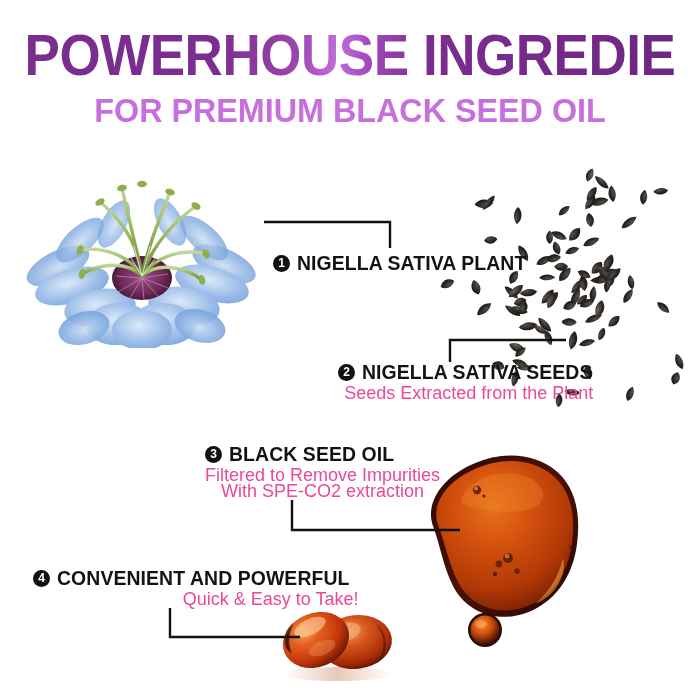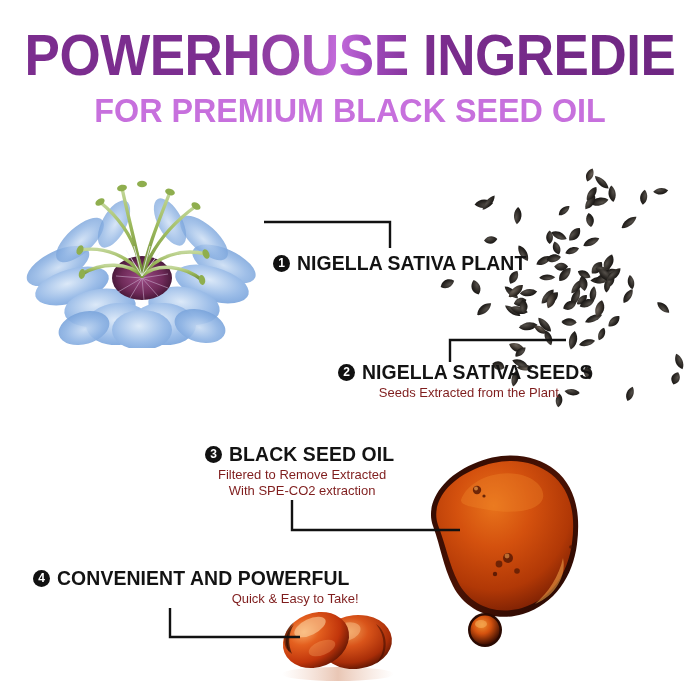--- a/index.html
+++ b/index.html
@@ -108,23 +108,23 @@
     line-height: 21px;
     color: #131313;
     letter-spacing: 0.1px;
     transform: scaleX(0.97);
     transform-origin: left center;
     white-space: nowrap;
   }
   .sub-line {
     font-family: "Liberation Sans Narrow", "Liberation Sans", sans-serif;
     font-weight: 400;
-    font-size: 13px;
+    font-size: 18px;
     line-height: 16px;
-    color: #7f1d1d;
+    color: #ec4899;
     white-space: nowrap;
   }
   .sub-wrap { margin-top: 2px; }
 
   .c1 { left: 273px; top: 253px; }
   .c2 { left: 338px; top: 362px; text-align: center; }
   .c2 .sub-wrap { text-align: center; }
   .c3 { left: 205px; top: 444px; text-align: center; }
   .c3 .sub-wrap { text-align: center; }
   .c4 { left: 33px; top: 568px; text-align: center; }
@@ -557,21 +557,21 @@
       <div class="sub-line">Seeds Extracted from the Plant</div>
     </div>
   </div>
 
   <div class="callout c3">
     <div class="headline-row">
       <span class="badge">3</span>
       <span class="headline">BLACK SEED OIL</span>
     </div>
     <div class="sub-wrap">
-      <div class="sub-line">Filtered to Remove Extracted</div>
+      <div class="sub-line">Filtered to Remove Impurities</div>
       <div class="sub-line">With SPE-CO2 extraction</div>
     </div>
   </div>
 
   <div class="callout c4">
     <div class="headline-row">
       <span class="badge">4</span>
       <span class="headline">CONVENIENT AND POWERFUL</span>
     </div>
     <div class="sub-wrap">

